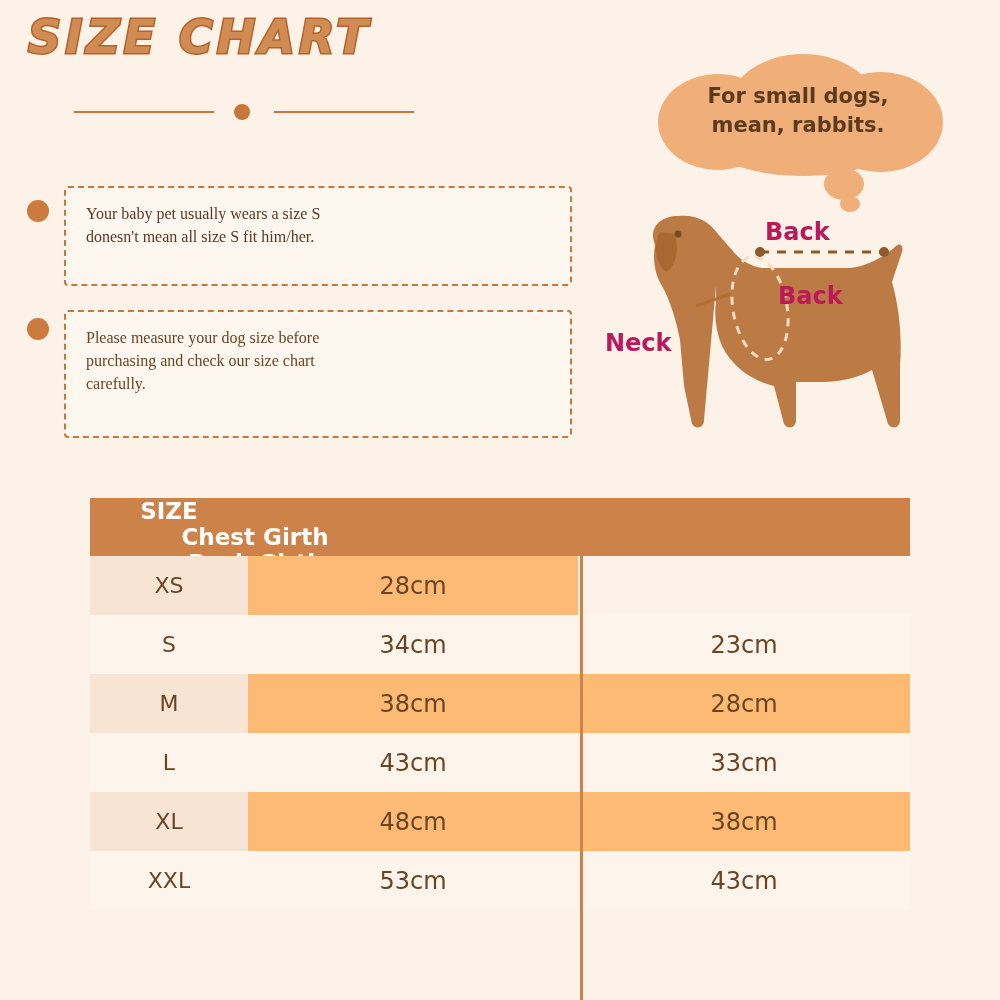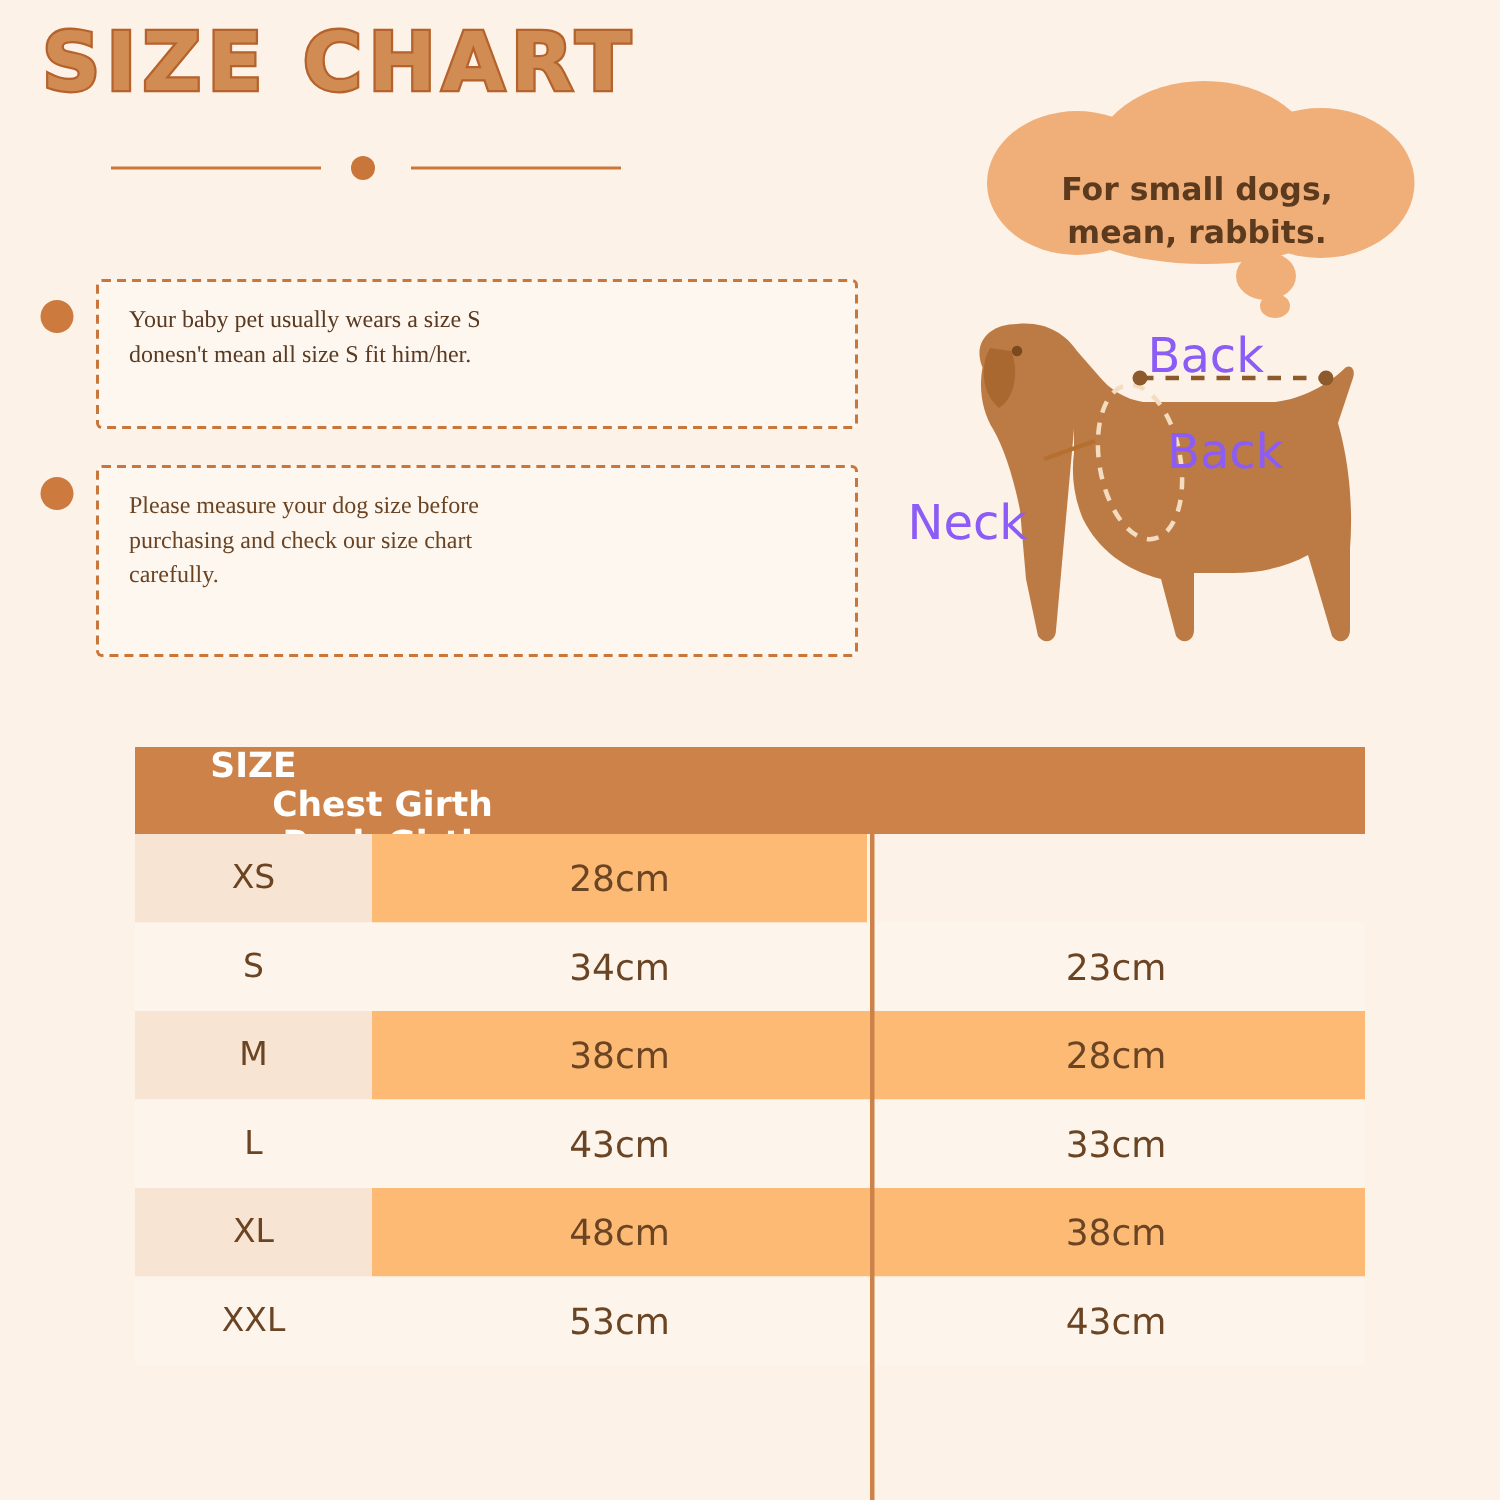--- a/index.html
+++ b/index.html
@@ -15,26 +15,27 @@
     position: relative;
   }
 
   
   .title {
     position: absolute;
     left: 28px;
     top: 10px;
     font-family: "DejaVu Sans", sans-serif;
     font-weight: bold;
-    font-size: 54px;
+    font-size: 46px;
     letter-spacing: 4px;
     color: #d08c52;
     -webkit-text-stroke: 3px #b5622c;
     paint-order: stroke fill;
     text-shadow: 0 0 0 #b5622c;
+    font-style: italic;
   }
 
   
   .divider {
     position: absolute;
     left: 74px;
     top: 104px;
     width: 340px;
     height: 16px;
   }
@@ -118,37 +119,37 @@
     position: absolute;
     left: 0; top: 30px;
     width: 300px;
     text-align: center;
     font-family: "DejaVu Sans", sans-serif;
     font-size: 21px;
     font-weight: 600;
     color: #5c3a1e;
     line-height: 1.4;
     z-index: 3;
-    margin-top: 30px;
   }
 
   
   .dog-wrap {
     position: absolute;
     left: 600px;
     top: 190px;
     width: 390px;
     height: 270px;
   }
   .label {
     position: absolute;
     font-family: "DejaVu Sans", sans-serif;
-    font-size: 32px;
-    color: #8b5cf6;
+    font-size: 24px;
+    color: #be185d;
     z-index: 4;
+    font-weight: bold;
   }
   .label-neck  { left: 5px;   top: 92px; margin-top: 47px; }
   .label-back  { left: 165px; top: 28px; }
   .label-chest { left: 178px; top: 92px; }
 
   
   .table {
     position: absolute;
     left: 90px;
     top: 498px;

